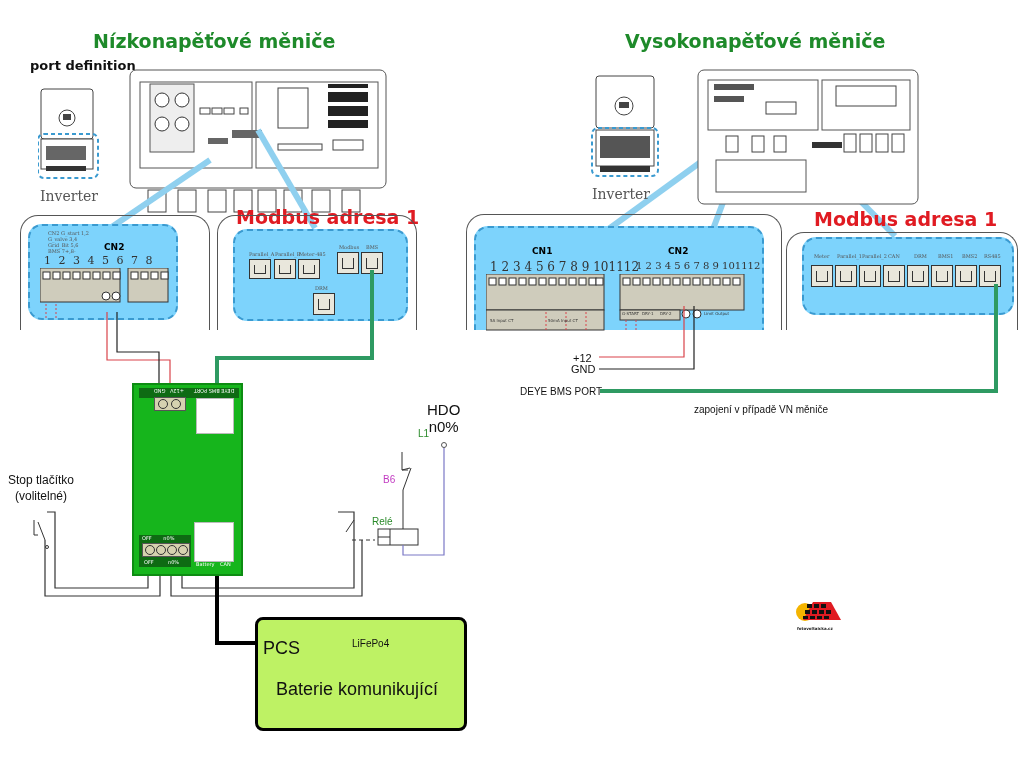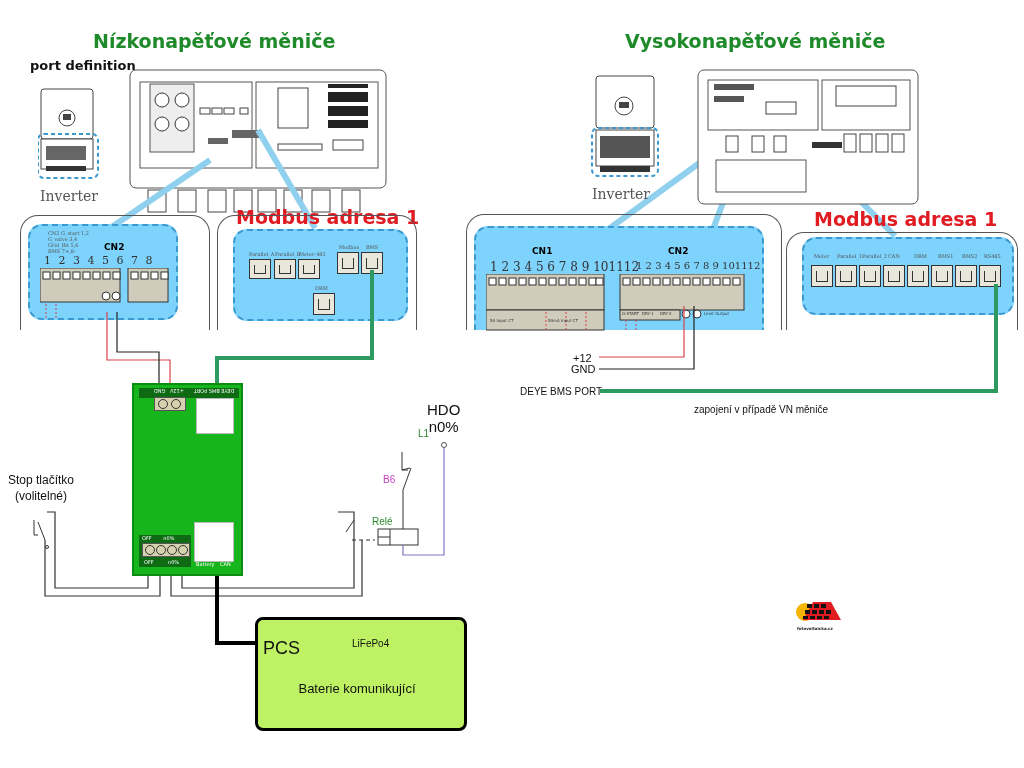--- a/index.html
+++ b/index.html
@@ -344,21 +344,21 @@
   <div>HDO</div>
   <div>n0%</div>
 </div>
 <div class="abs label" style="left:398px;top:428px;font-size:10px;color:#2a8a2a;padding-left:20px;">L1</div>
 <div class="abs label" style="left:383px;top:474px;font-size:10px;color:#c23bc2;">B6</div>
 <div class="abs label" style="left:372px;top:516px;font-size:10px;color:#2a8a2a;">Relé</div>
 
 <div class="abs" style="left:255px;top:617px;width:212px;height:114px;border:3px solid #000;border-radius:8px;box-sizing:border-box;background:#bef264;">
   <div class="abs label" style="left:5px;top:18px;font-size:18px;">PCS</div>
   <div class="abs label" style="left:94px;top:18px;font-size:10px;">LiFePo4</div>
-  <div class="abs label" style="left:0;top:58px;width:198px;text-align:center;font-size:13px;line-height:22px;">
+  <div class="abs label" style="left:0;top:58px;width:198px;text-align:center;font-size:18px;line-height:22px;">
     <div>Baterie komunikující</div>
   </div>
 </div>
 
 <div class="abs" style="left:795px;top:600px;width:50px;height:30px;">
   <svg width="50" height="22" viewBox="0 0 50 22">
     <circle cx="10" cy="12" r="9" fill="#f4b400"></circle>
     <polygon points="8,20 18,2 36,2 46,20" fill="#e01b22"></polygon>
     <g fill="#111">
       <rect x="12" y="4" width="5" height="4"></rect>

